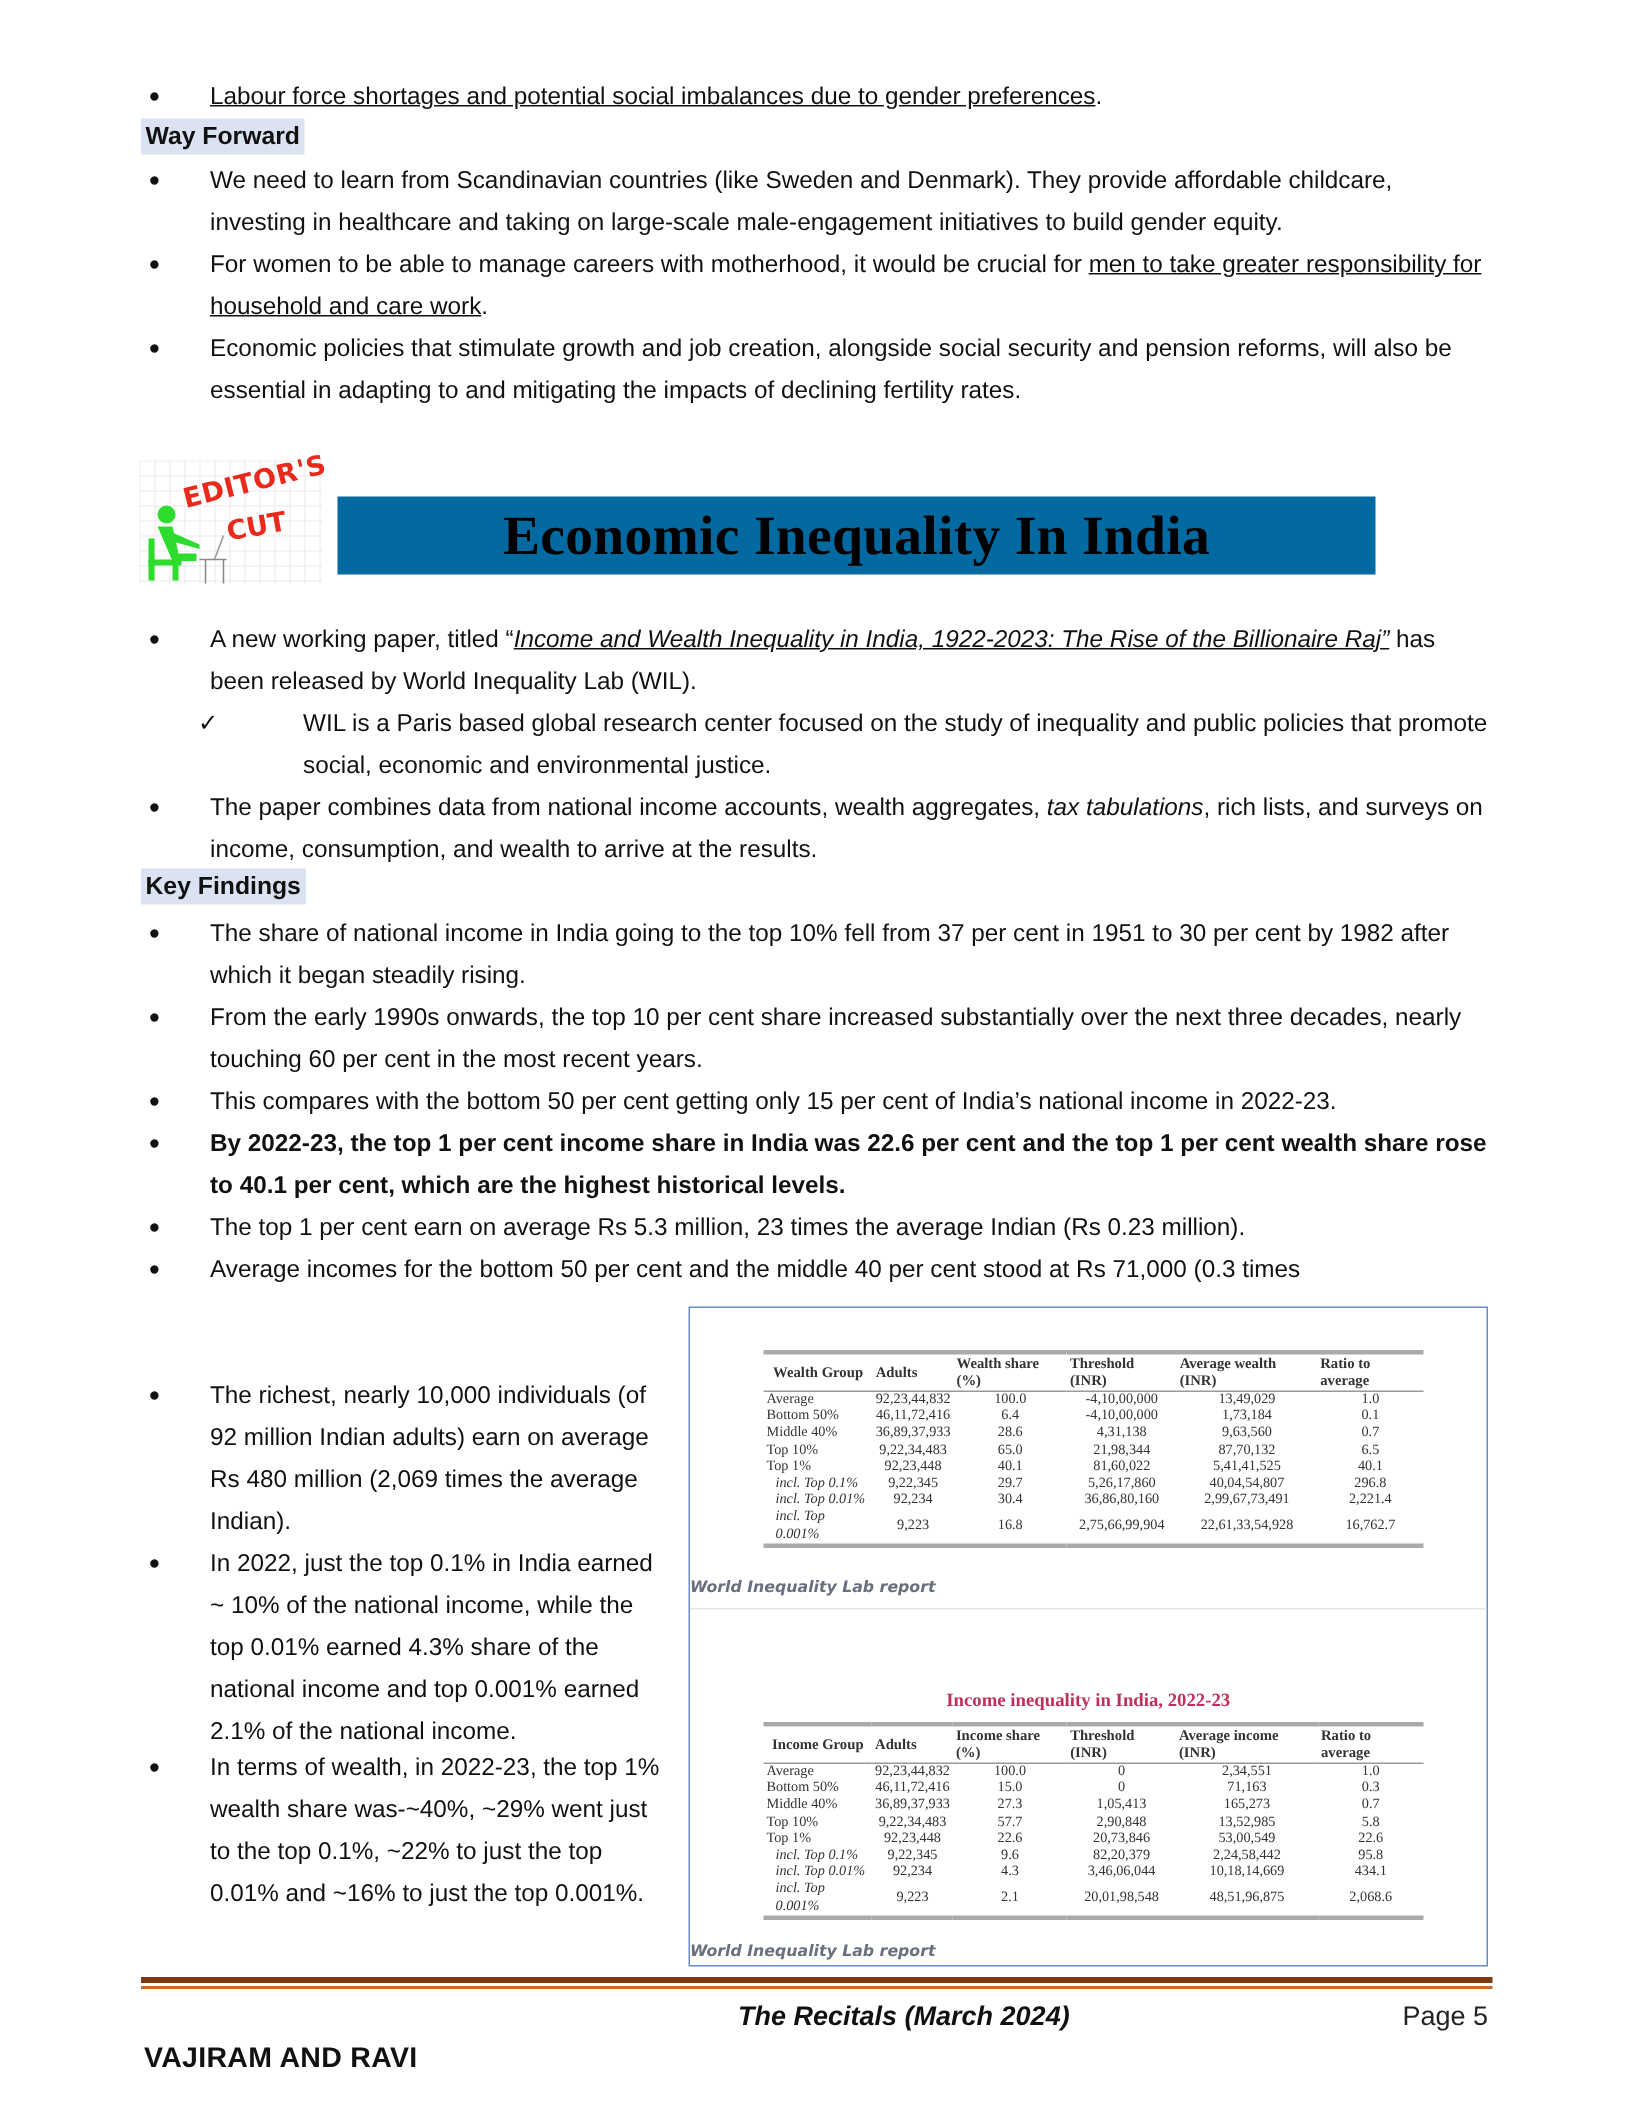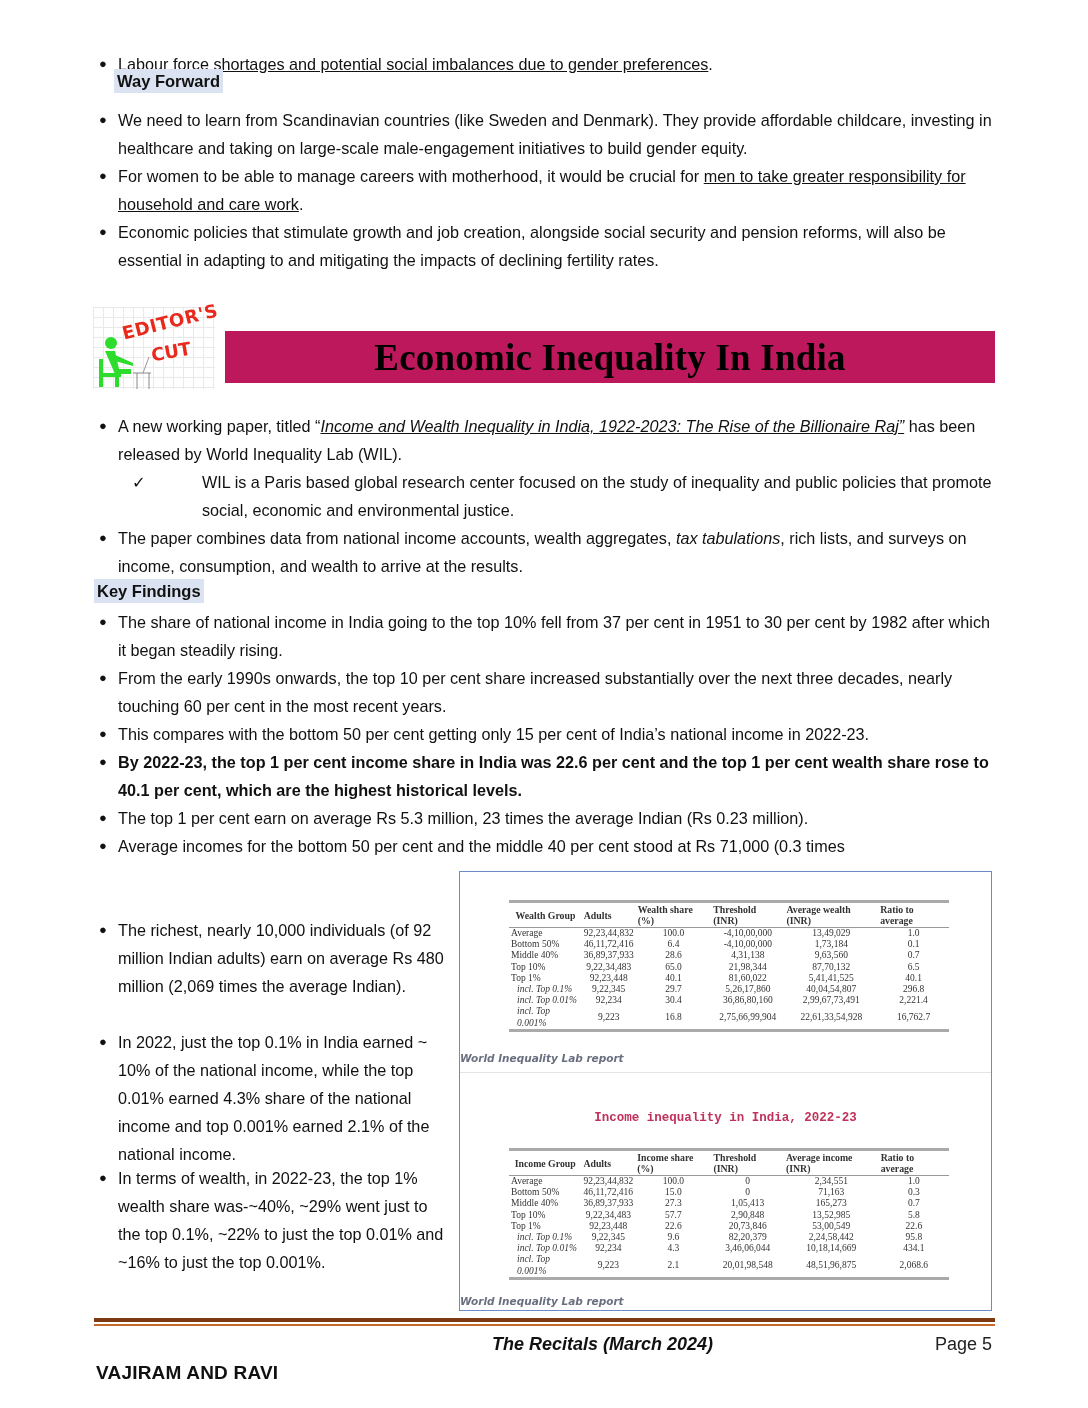--- a/index.html
+++ b/index.html
@@ -2,24 +2,24 @@
 <html><head>
 <meta charset="utf-8">
 <style>
   html, body { margin:0; padding:0; background:#ffffff; }
   body { width:1088px; height:1408px; position:relative; overflow:hidden;
          font-family:"Liberation Sans", "DejaVu Sans", sans-serif; color:#111; }
   .page { position:absolute; left:0; top:0; width:1088px; height:1408px; }
   .txt { font-family:"Liberation Sans Narrow","Liberation Sans", sans-serif; font-size:16.2px; line-height:28px; }
   .bl { position:absolute; left:96px; width:900px; }
   .bl .dot { position:absolute; left:0; top:0; width:14px; text-align:center; font-size:13px; }
-  .bl .t { margin-left:22px; display:block; }
+  .bl .t { margin-left:44px; display:block; }
   .u { text-decoration:underline; }
   .hl { position:absolute; left:94px; background:#dbe3f2; font-weight:bold; font-size:16.5px; line-height:24px; padding:0 3px; }
-  .banner { position:absolute; left:225px; top:331px; width:770px; height:52px; background:#be185d;
+  .banner { position:absolute; left:225px; top:331px; width:692px; height:52px; background:#0369a1;
             display:flex; align-items:center; justify-content:center; }
   .banner h1 { margin:0; font-family:"Liberation Serif","DejaVu Serif", serif; font-weight:bold; font-size:37px; letter-spacing:0.2px; color:#000; }
   .logo { position:absolute; left:93px; top:307px; width:122px; height:82px;
           background-image: linear-gradient(#e9e9e9 1px, transparent 1px), linear-gradient(90deg,#e9e9e9 1px, transparent 1px);
           background-size:10px 10px; }
   .logo .l1 { position:absolute; left:28px; top:4px; color:#e8291c; font-weight:bold; font-size:18px; transform:rotate(-14deg); font-family:"DejaVu Sans", sans-serif; letter-spacing:0.5px; }
   .logo .l2 { position:absolute; left:58px; top:34px; color:#e8291c; font-weight:bold; font-size:18px; transform:rotate(-10deg); font-family:"DejaVu Sans", sans-serif; }
   .figbox { position:absolute; left:459px; top:871px; width:531px; height:438px; border:1px solid #6b8cc9; background:#fff; }
   .tbltitle { position:absolute; left:0; width:100%; text-align:center; color:#c0305a; font-family:"Liberation Serif", serif; font-weight:bold; font-size:12.5px; }
   table.wil { position:absolute; left:49px; width:440px; border-collapse:collapse; font-family:"Liberation Serif", serif; font-size:9.5px; color:#333; }
@@ -42,21 +42,21 @@
 </head>
 <body>
 
 <div class="page">
 
   <div class="bl txt" style="top:50px;">
     <span class="dot">●</span>
     <span class="t"><span class="u">Labour force shortages and potential social imbalances due to gender preferences</span>.</span>
   </div>
 
-  <div class="hl txt" style="top:69px;margin-left:20px;">Way Forward</div>
+  <div class="hl txt" style="top:79px;">Way Forward</div>
 
   <div class="bl txt" style="top:106px;">
     <span class="dot">●</span>
     <span class="t">We need to learn from Scandinavian countries (like Sweden and Denmark). They provide affordable childcare, investing in healthcare and taking on large-scale male-engagement initiatives to build gender equity.</span>
   </div>
   <div class="bl txt" style="top:162px;">
     <span class="dot">●</span>
     <span class="t"><span>For women to be able to manage careers with motherhood, it would be crucial for </span><span class="u">men to take greater responsibility for household and care work</span>.</span>
   </div>
   <div class="bl txt" style="top:218px;">
@@ -212,21 +212,21 @@
             <td>16.8</td>
             <td>2,75,66,99,904</td>
             <td>22,61,33,54,928</td>
             <td>16,762.7</td>
           </tr>
         </tbody>
     </table>
     <div class="src" style="top:180px;">World Inequality Lab report</div>
     <div class="sep" style="top:200px;"></div>
 
-    <div class="tbltitle" style="top:239px;font-family:Liberation Mono, monospace;">Income inequality in India, 2022-23</div>
+    <div class="tbltitle" style="top:254px;">Income inequality in India, 2022-23</div>
     <table class="wil" style="top:276px;">
       <thead>
         <tr>
           <th>Income Group</th>
           <th>Adults</th>
           <th>Income share (%)</th>
           <th>Threshold (INR)</th>
           <th>Average income (INR)</th>
           <th>Ratio to average</th>
         </tr>

